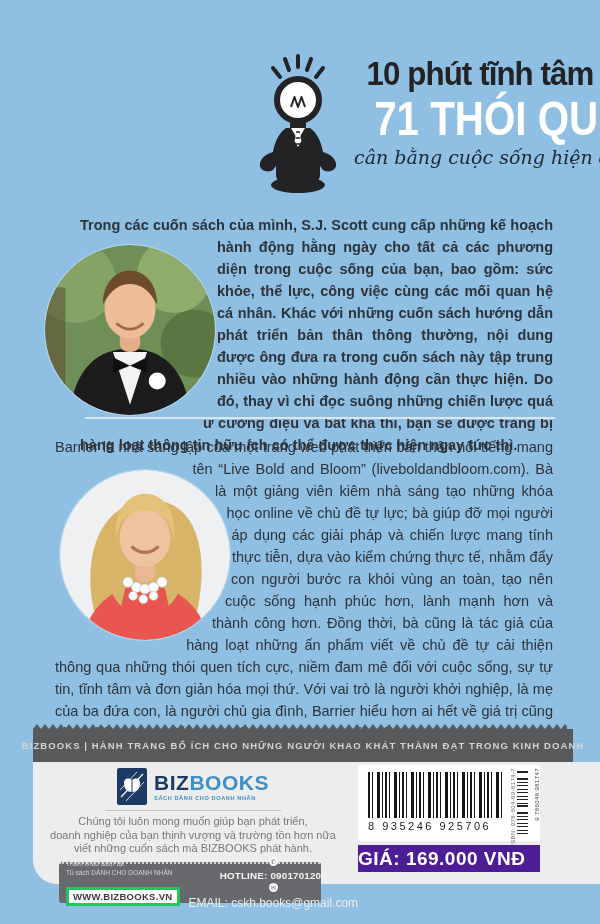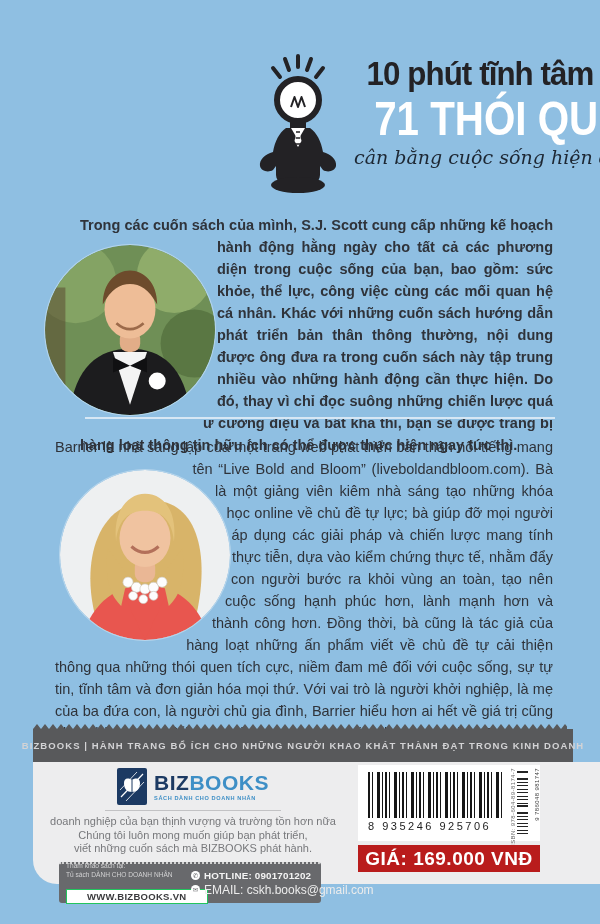--- a/index.html
+++ b/index.html
@@ -48,25 +48,25 @@
   .logo-biz{color:#1c3a63;}
   .logo-books{color:#3e8fc6;}
   .logo-sub{font-size:5.6px;font-weight:bold;color:#3e8fc6;letter-spacing:.6px;margin-top:2px;}
   .logo-div{width:176px;margin:5px auto 4px auto;border-top:1px solid #c2c2c4;}
   .slogan{text-align:center;font-size:11px;line-height:13.5px;color:#77787b;}
   .infobox{margin:6px 0 0 16px;width:262px;height:41px;background:#68696c;border-radius:3px;
            border-top:2px dotted #d3d3d3;display:flex;align-items:center;padding:2px 7px;gap:9px;
            box-sizing:border-box;}
   .info-left{width:116px;}
   .info-small{font-size:6.6px;color:#d2d2d3;line-height:8.5px;}
-  .site-pill{display:inline-block;background:#ffffff;border:1px solid #22c55e;color:#3a3a3c;
-             font-weight:bold;font-size:9.5px;letter-spacing:.3px;padding:1px 20px;margin-top:10px;
+  .site-pill{display:inline-block;background:#ffffff;border:3px solid #22c55e;color:#3a3a3c;
+             font-weight:bold;font-size:9.5px;letter-spacing:.3px;padding:1px 4px;margin-top:10px;
              white-space:nowrap;}
   .info-right{flex:1;}
-  .contact-row{display:flex;align-items:center;gap:4px;margin:2px 0;}
+  .contact-row{display:flex;align-items:center;gap:4px;margin:2px 0;flex-direction:column;}
   .cicon{width:9px;height:9px;border-radius:50%;background:#ffffff;color:#68696c;
          font-size:6.5px;line-height:9px;text-align:center;flex:0 0 auto;}
   .hotline{font-size:9.8px;color:#f4f4f4;font-weight:bold;letter-spacing:.2px;white-space:nowrap;}
   .email{font-size:12px;color:#ececec;white-space:nowrap;}
   
   .barcode-box{position:absolute;left:325px;top:3px;width:182px;height:76px;background:#ffffff;
                display:flex;}
   .bc-main{flex:1;padding:7px 2px 9px 10px;display:flex;flex-direction:column;}
   .bc-bars{height:48px;
      background:repeating-linear-gradient(90deg,
@@ -74,22 +74,22 @@
        #161616 9px 12px,#fff 12px 14px,#161616 14px 15px,#fff 15px 17px);}
   .bc-digits{font-size:11px;color:#1d1d1d;letter-spacing:2.5px;margin-top:2px;white-space:nowrap;}
   .bc-strip{width:30px;position:relative;border-left:4px solid #fff;}
   .vtext{position:absolute;writing-mode:vertical-rl;transform:rotate(180deg);
          font-size:6px;color:#6a6a6a;letter-spacing:.4px;white-space:nowrap;}
   .vtext.isbn{left:0;top:3px;}
   .vtext.digits{right:0;top:3px;color:#3c3c3c;}
   .vbars{position:absolute;left:7px;top:5px;width:11px;height:64px;
      background:repeating-linear-gradient(0deg,
        #242424 0 1.4px,#fff 1.4px 3.2px,#242424 3.2px 4px,#fff 4px 6.8px);}
-  .price-box{position:absolute;left:325px;top:83px;width:182px;height:27px;background:#b91c1c;
-             display:flex;align-items:center;justify-content:center;}
+  .price-box{position:absolute;left:325px;top:83px;width:182px;height:27px;background:#4c1d95;
+             display:flex;align-items:center;}
   .price-text{color:#ffffff;font-size:19px;font-weight:bold;letter-spacing:.5px;white-space:nowrap;}
 </style>
 </head>
 <body>
 
 <div class="header">
   <div class="mascot">
     <svg width="94" height="140" viewBox="0 0 94 140">
       <g stroke="#232225" stroke-width="4" stroke-linecap="round">
         <line x1="23" y1="14" x2="30" y2="23"></line>
@@ -210,22 +210,22 @@
       </svg>
       <div>
         <div class="logo-name">
           <span class="logo-biz">BIZ</span><span class="logo-books">BOOKS</span>
         </div>
         <div class="logo-sub">SÁCH DÀNH CHO DOANH NHÂN</div>
       </div>
     </div>
     <div class="logo-div"></div>
     <div class="slogan">
+      <div>Chúng tôi luôn mong muốn giúp bạn phát triển,</div>
       <div>doanh nghiệp của bạn thịnh vượng và trường tồn hơn nữa</div>
-      <div>Chúng tôi luôn mong muốn giúp bạn phát triển,</div>
       <div>viết những cuốn sách mà BIZBOOKS phát hành.</div>
     </div>
     <div class="infobox">
       <div class="info-left">
         <div class="info-small">Tham khảo sách tại:</div>
         <div class="info-small">Tủ sách DÀNH CHO DOANH NHÂN</div>
         <span class="site-pill">WWW.BIZBOOKS.VN</span>
       </div>
       <div class="info-right">
         <div class="contact-row">

